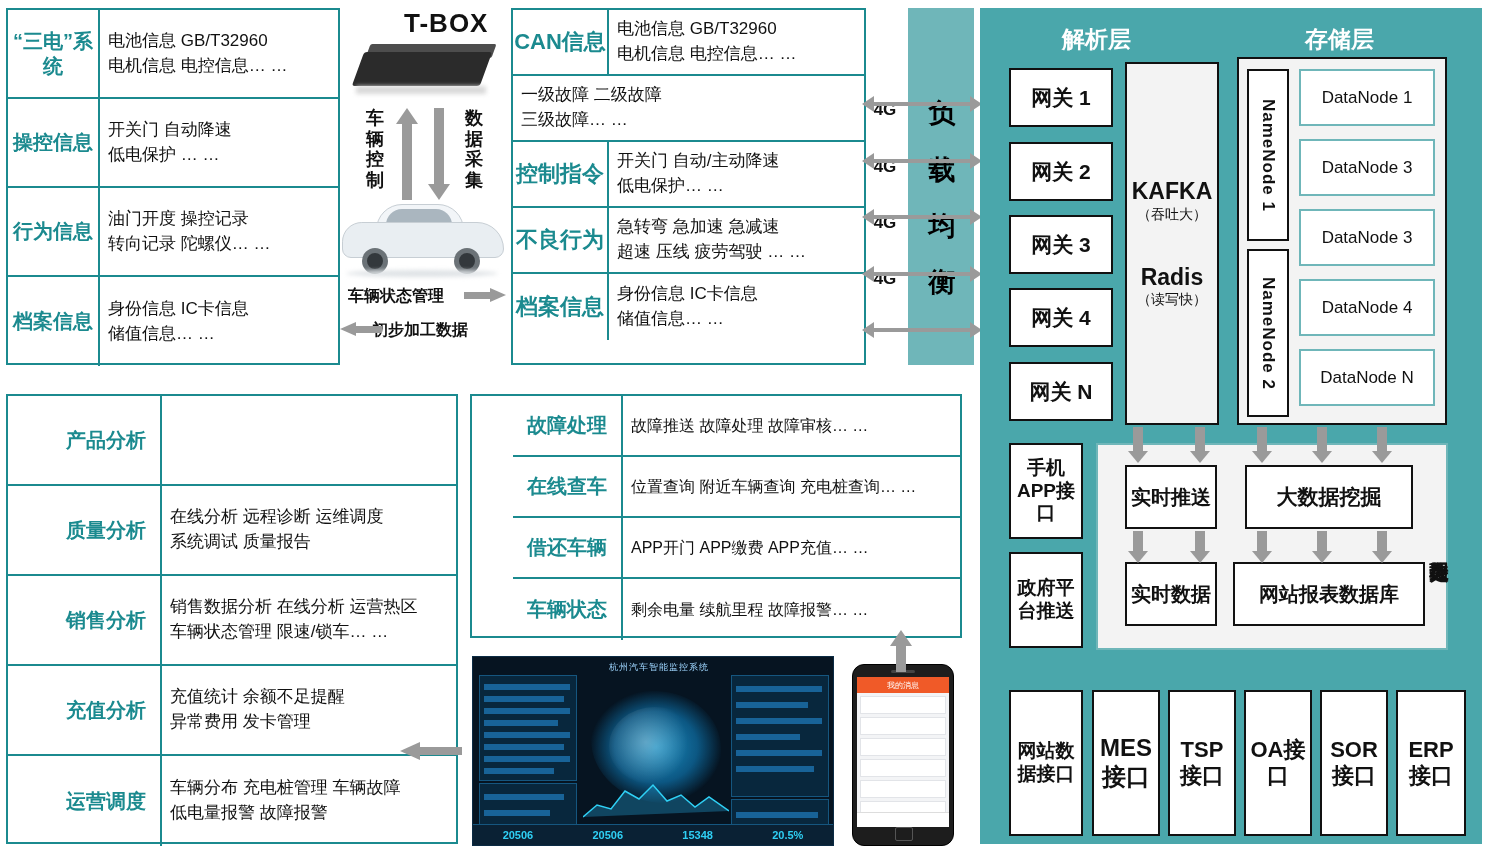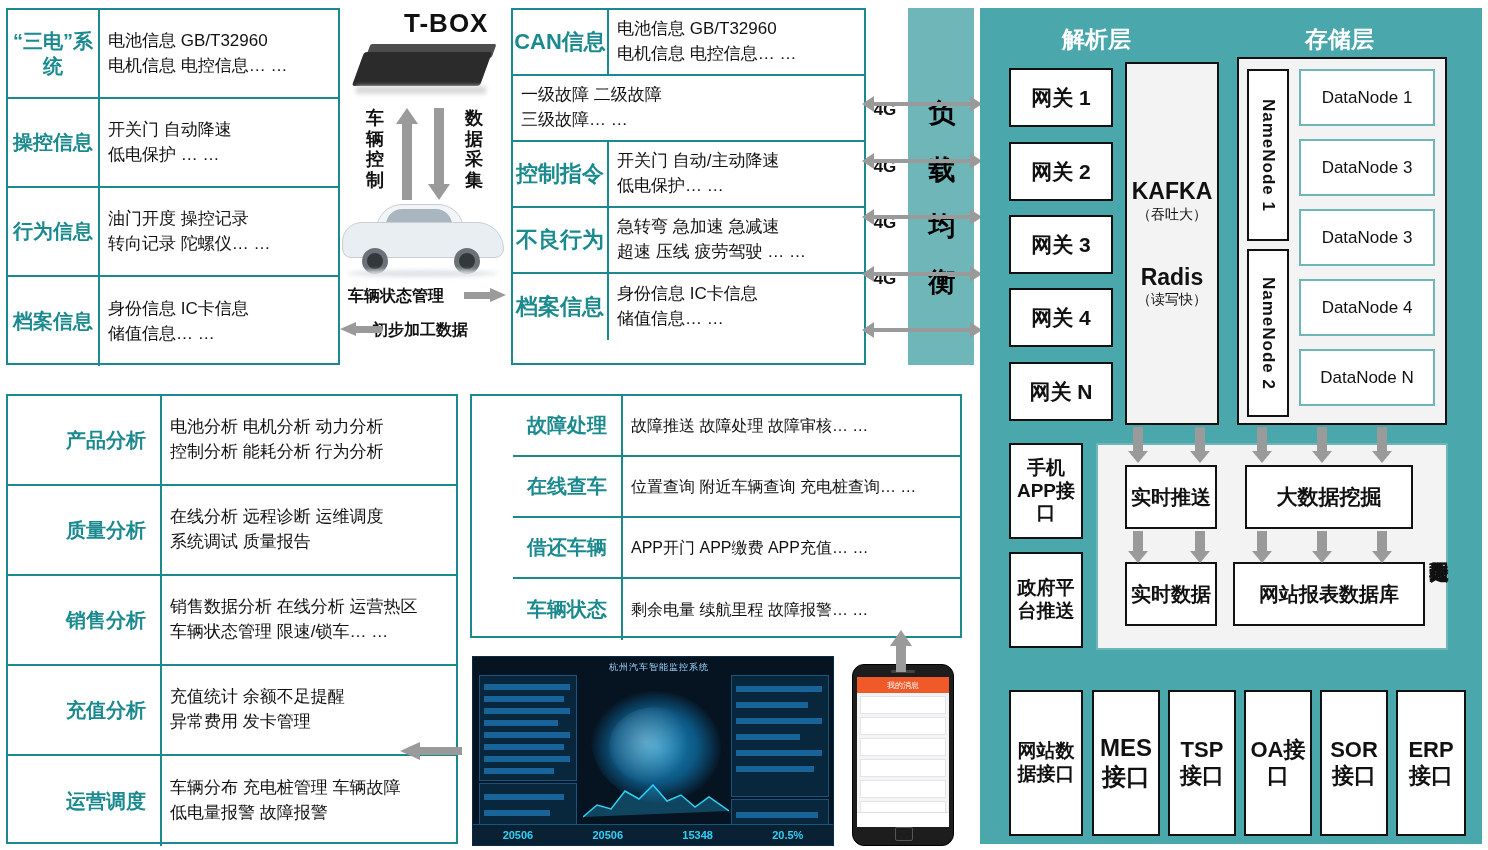--- a/index.html
+++ b/index.html
@@ -520,24 +520,20 @@
 <div class="bface" id="bf0">网站数据接口</div>
 <div class="bface" id="bf1">MES接口</div>
 <div class="bface" id="bf2">TSP接口</div>
 <div class="bface" id="bf3">OA接口</div>
 <div class="bface" id="bf4">SOR接口</div>
 <div class="bface" id="bf5">ERP接口</div>
 
 <div class="block" id="group3">
   <div class="row">
     <div class="label">产品分析</div>
-    <div class="content">
-      <div>电池分析 电机分析 动力分析</div>
-      <div>控制分析 能耗分析 行为分析</div>
-    </div>
   </div>
   <div class="row">
     <div class="label">质量分析</div>
     <div class="content">
       <div>在线分析 远程诊断 运维调度</div>
       <div>系统调试 质量报告</div>
     </div>
   </div>
   <div class="row">
     <div class="label">销售分析</div>

